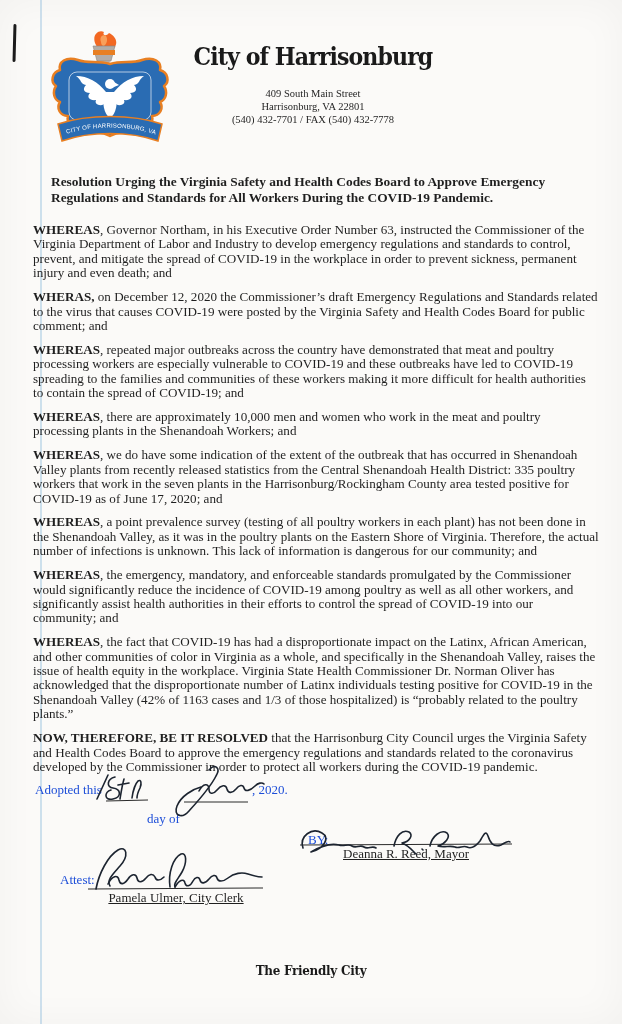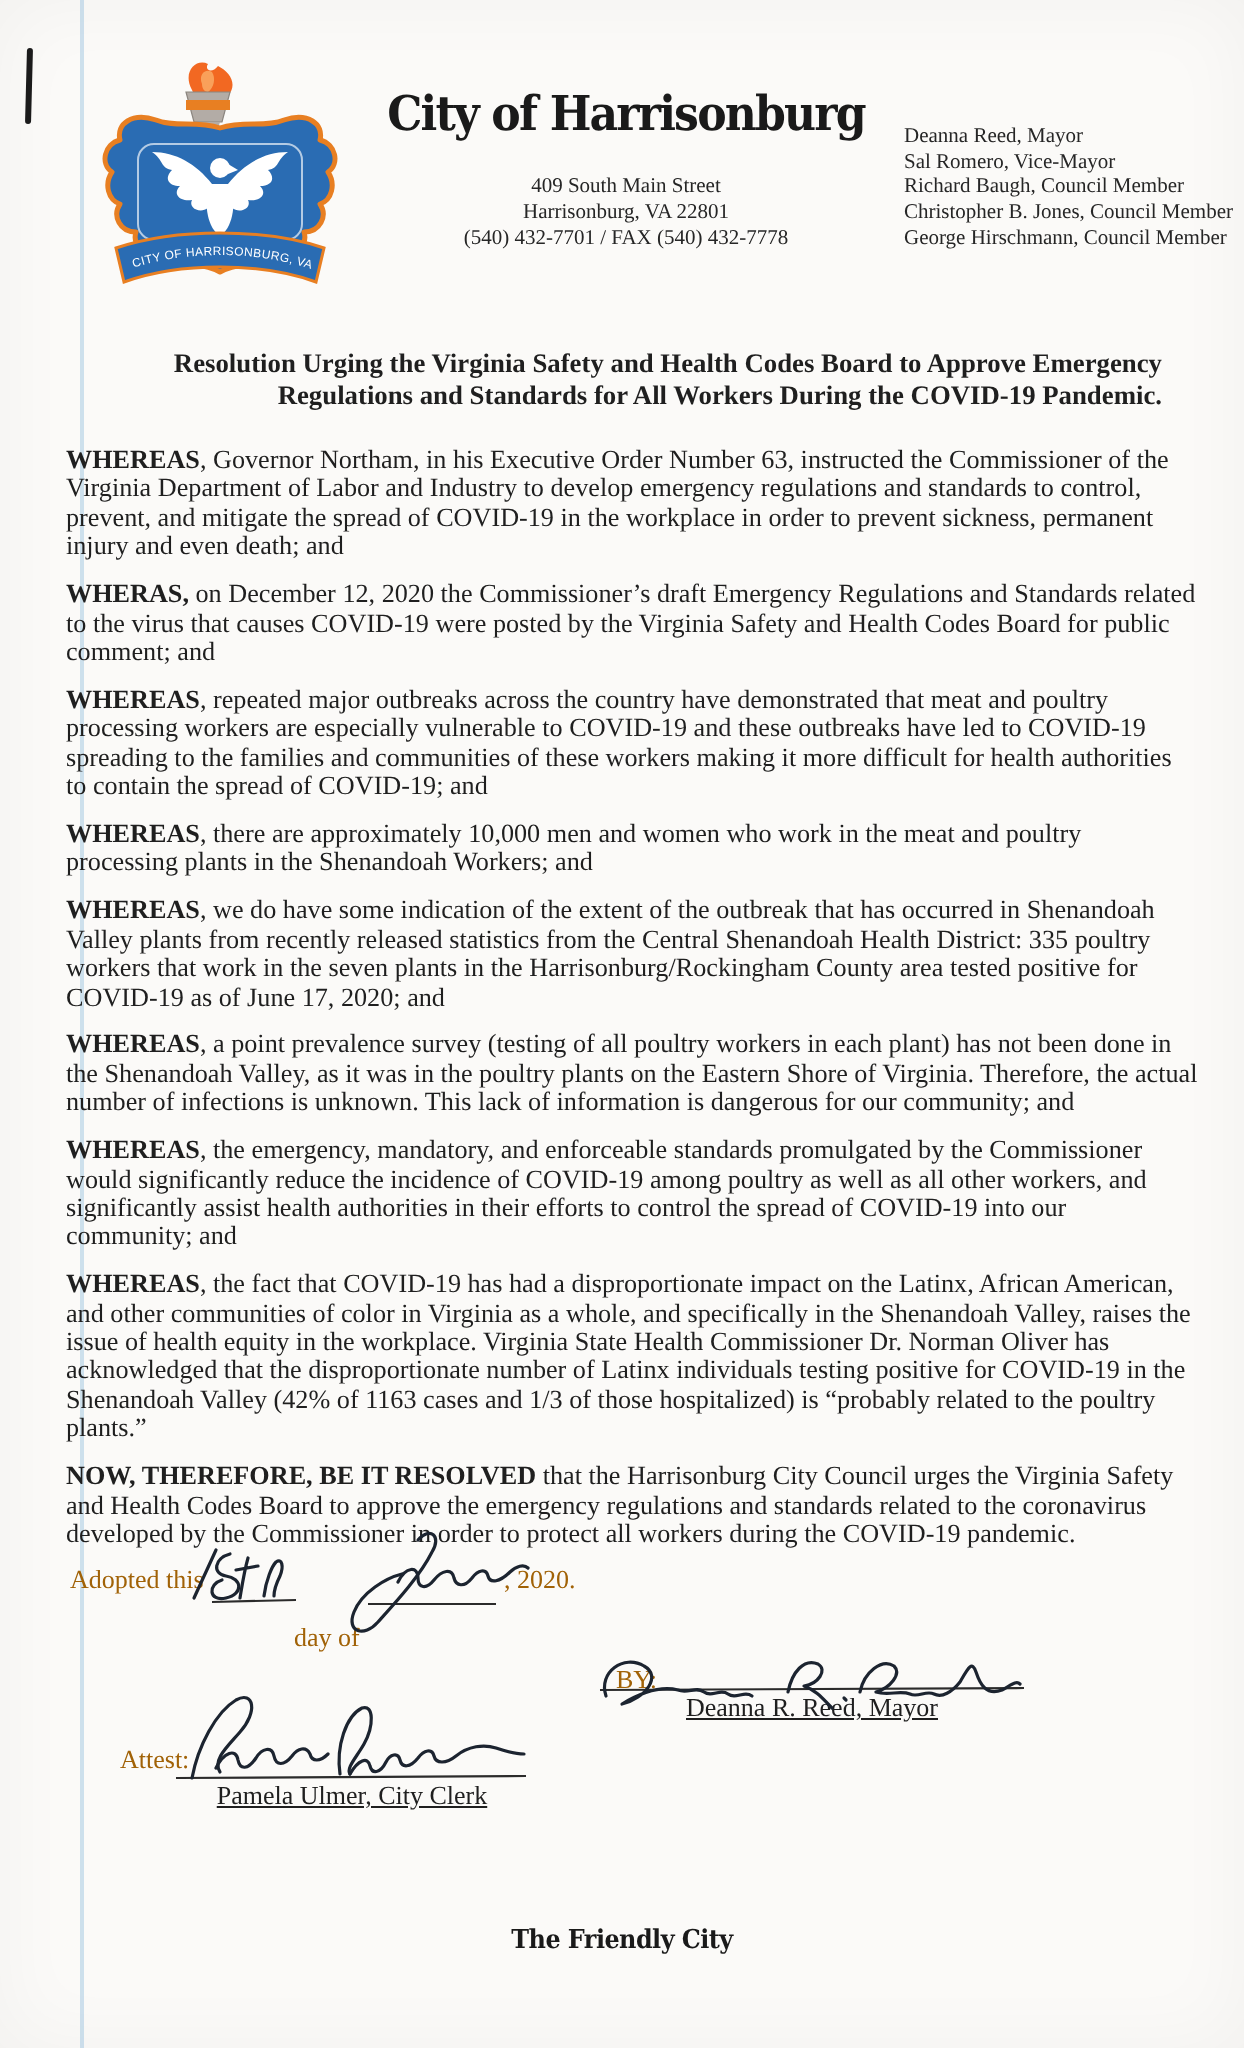--- a/index.html
+++ b/index.html
@@ -12,25 +12,25 @@
   
   .seal{position:absolute;left:48px;top:30px;}
   .hdr-title{position:absolute;left:153px;top:42px;width:320px;text-align:center;
              font-family:"DejaVu Serif",serif;font-weight:800;font-size:24px;letter-spacing:-1px;
              transform:scaleX(0.92);transform-origin:center;color:#1a1a1a;}
   .hdr-address{position:absolute;left:193px;top:87px;width:240px;text-align:center;
                font-size:10.5px;line-height:13px;color:#262626;white-space:pre-line;}
   .hdr-officials{position:absolute;left:452px;top:63px;width:165px;font-size:10.5px;line-height:12.7px;color:#262626;}
   
   .doc-main{position:absolute;left:33px;top:174px;width:566px;}
-  .res-title{font-weight:bold;font-size:13.4px;line-height:16px;text-align:right;margin:0 auto 17px auto;max-width:530px;}
+  .res-title{font-weight:bold;font-size:13.4px;line-height:16px;text-align:left;margin:0 auto 17px auto;max-width:530px;}
   .body-par{font-size:13.1px;line-height:14.4px;margin:0 0 9.5px 0;text-align:left;}
   .body-par b{font-weight:bold;}
   
-  .sig-label{position:absolute;font-size:13px;color:#a16207;}
+  .sig-label{position:absolute;font-size:13px;color:#1d4ed8;}
   .sig-name{position:absolute;font-size:13px;color:#1f1f1f;text-align:center;text-decoration:underline;}
   .hand-svg{position:absolute;left:0;top:760px;width:622px;height:180px;}
   
   .footer-motto{position:absolute;left:0;top:963px;width:622px;text-align:center;
                 font-family:"DejaVu Serif",serif;font-weight:800;font-size:13px;letter-spacing:-0.3px;
                 transform:scaleX(0.92);color:#1a1a1a;}
 </style>
 </head>
 <body>
 
@@ -68,27 +68,20 @@
       <text font-size="6" font-family="Liberation Sans, sans-serif" fill="#ffffff" letter-spacing="0.2">
         <textPath href="#bannerArc" startOffset="4">CITY OF HARRISONBURG, VA</textPath>
       </text>
     </g>
   </svg>
 
   <div class="hdr-title">City of Harrisonburg</div>
   <div class="hdr-address">409 South Main Street
 Harrisonburg, VA 22801
 (540) 432-7701 / FAX (540) 432-7778</div>
-  <div class="hdr-officials">
-    <div>Deanna Reed, Mayor</div>
-    <div>Sal Romero, Vice-Mayor</div>
-    <div>Richard Baugh, Council Member</div>
-    <div>Christopher B. Jones, Council Member</div>
-    <div>George Hirschmann, Council Member</div>
-  </div>
 
   <div class="doc-main">
     <div class="res-title">Resolution Urging the Virginia Safety and Health Codes Board to Approve Emergency Regulations and Standards for All Workers During the COVID-19 Pandemic.</div>
     <p class="body-par"><b>WHEREAS</b><span>, Governor Northam, in his Executive Order Number 63, instructed the Commissioner of the Virginia Department of Labor and Industry to develop emergency regulations and standards to control, prevent, and mitigate the spread of COVID-19 in the workplace in order to prevent sickness, permanent injury and even death; and</span></p>
     <p class="body-par"><b>WHERAS,</b><span> on December 12, 2020 the Commissioner’s draft Emergency Regulations and Standards related to the virus that causes COVID-19 were posted by the Virginia Safety and Health Codes Board for public comment; and</span></p>
     <p class="body-par"><b>WHEREAS</b><span>, repeated major outbreaks across the country have demonstrated that meat and poultry processing workers are especially vulnerable to COVID-19 and these outbreaks have led to COVID-19 spreading to the families and communities of these workers making it more difficult for health authorities to contain the spread of COVID-19; and</span></p>
     <p class="body-par"><b>WHEREAS</b><span>, there are approximately 10,000 men and women who work in the meat and poultry processing plants in the Shenandoah Workers; and</span></p>
     <p class="body-par"><b>WHEREAS</b><span>, we do have some indication of the extent of the outbreak that has occurred in Shenandoah Valley plants from recently released statistics from the Central Shenandoah Health District: 335 poultry workers that work in the seven plants in the Harrisonburg/Rockingham County area tested positive for COVID-19 as of June 17, 2020; and</span></p>
     <p class="body-par"><b>WHEREAS</b><span>, a point prevalence survey (testing of all poultry workers in each plant) has not been done in the Shenandoah Valley, as it was in the poultry plants on the Eastern Shore of Virginia. Therefore, the actual number of infections is unknown. This lack of information is dangerous for our community; and</span></p>
     <p class="body-par"><b>WHEREAS</b><span>, the emergency, mandatory, and enforceable standards promulgated by the Commissioner would significantly reduce the incidence of COVID-19 among poultry as well as all other workers, and significantly assist health authorities in their efforts to control the spread of COVID-19 into our community; and</span></p>

